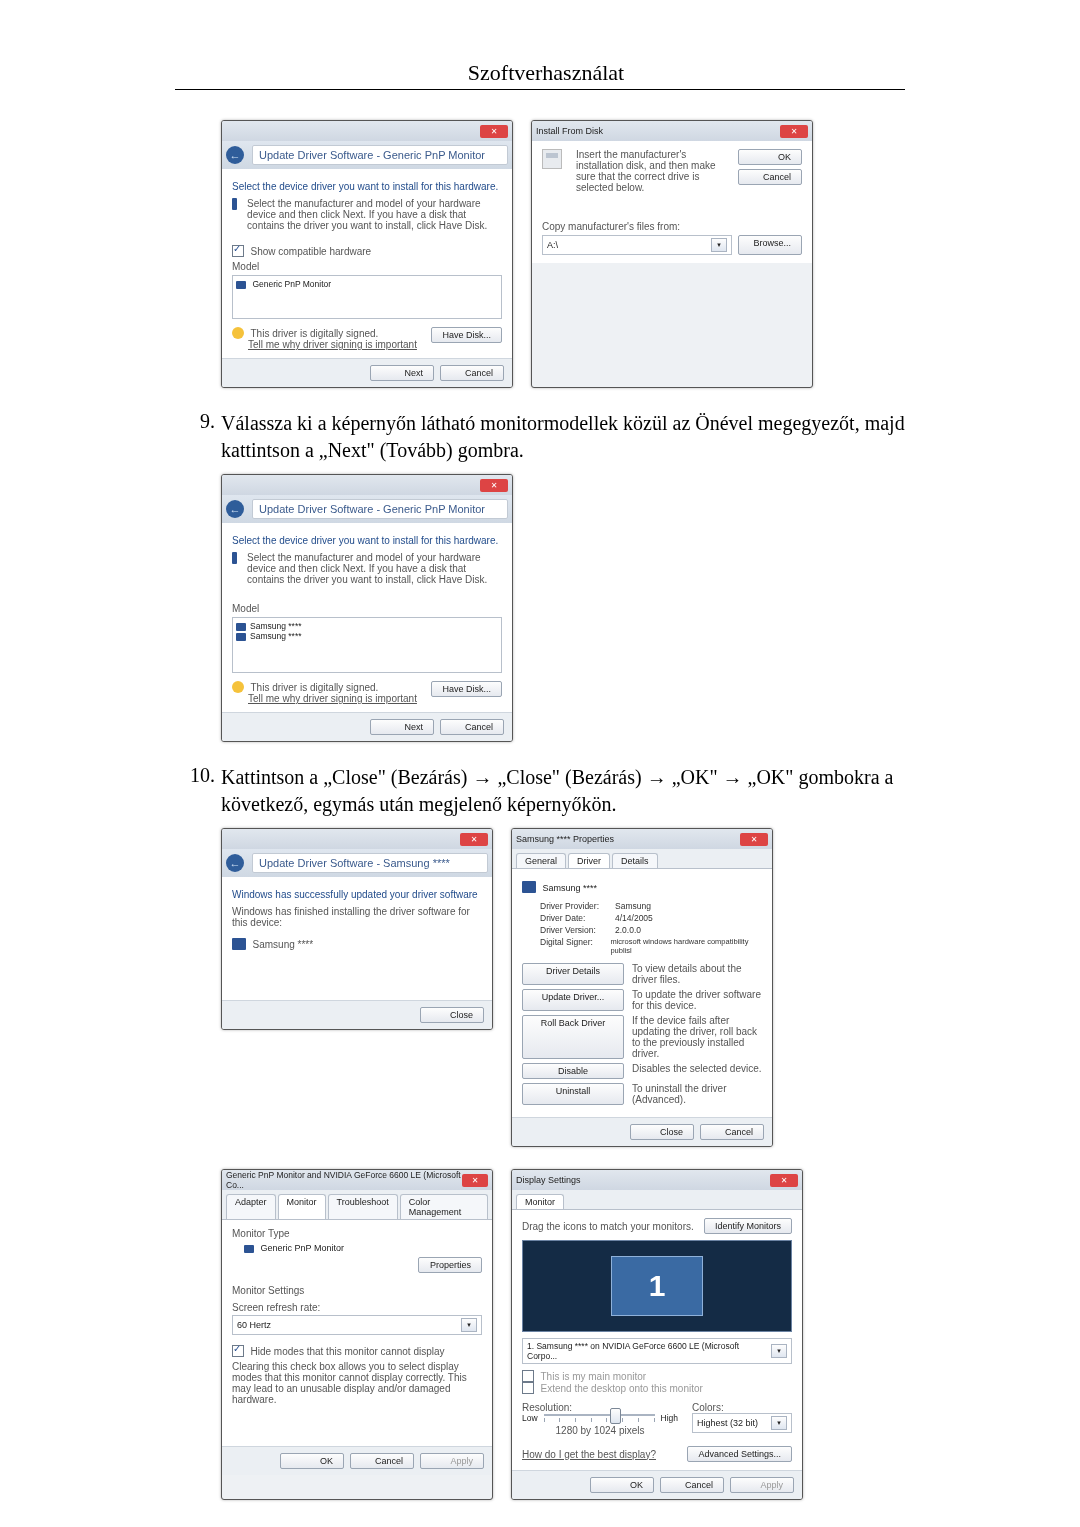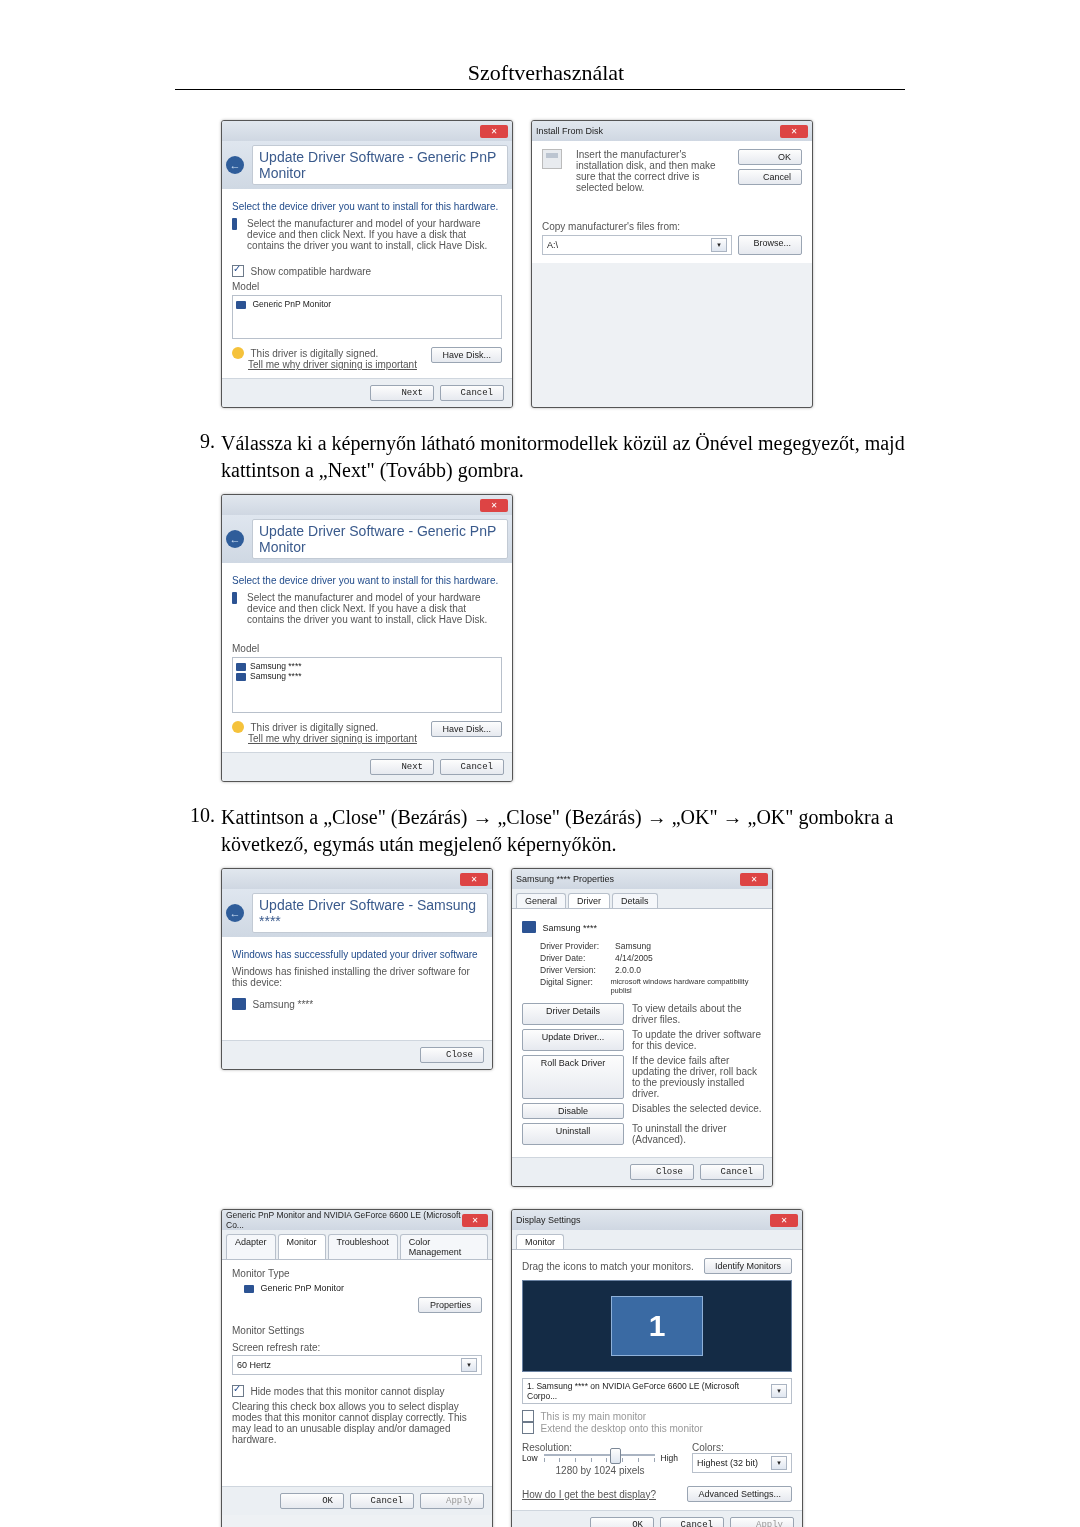--- a/index.html
+++ b/index.html
@@ -94,38 +94,37 @@
     margin: 0;
     padding: 8px 10px 8px 10px;
   }
   .win .footer {
     background: #ebeff3;
     display: flex;
     justify-content: flex-end;
     gap: 6px;
     padding: 6px 8px;
     border-top: 1px solid #cfd6de;
-    font-family: Liberation Mono, monospace;
   }
   .btn {
     background: linear-gradient(#fdfdfd,#e6e9ef);
     border: 1px solid #9aa5b3;
     border-radius: 2px;
     padding: 2px 10px;
     font-size: 9px;
     min-width: 42px;
     text-align: right;
   }
   .win .crumb {
     background: #fff;
     border: 1px solid #c2cad4;
     border-radius: 2px;
     margin: 4px;
     padding: 3px 6px;
-    font-size: 14px;
+    font-size: 11px;
     color: #3a5a8c;
   }
   .link {
     color: #2458a5;
     text-decoration: underline;
   }
   .heading-blue {
     color: #234d8c;
     font-size: 10px;
     margin: 4px 0 6px;

